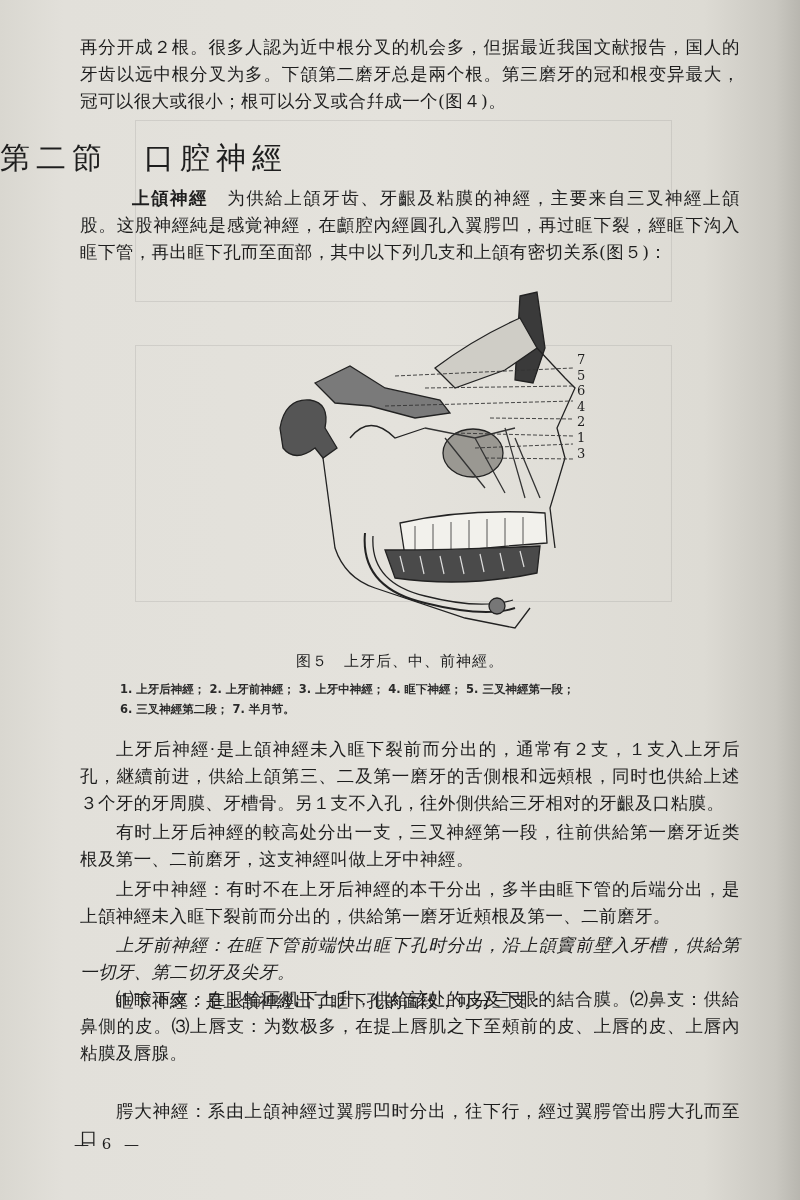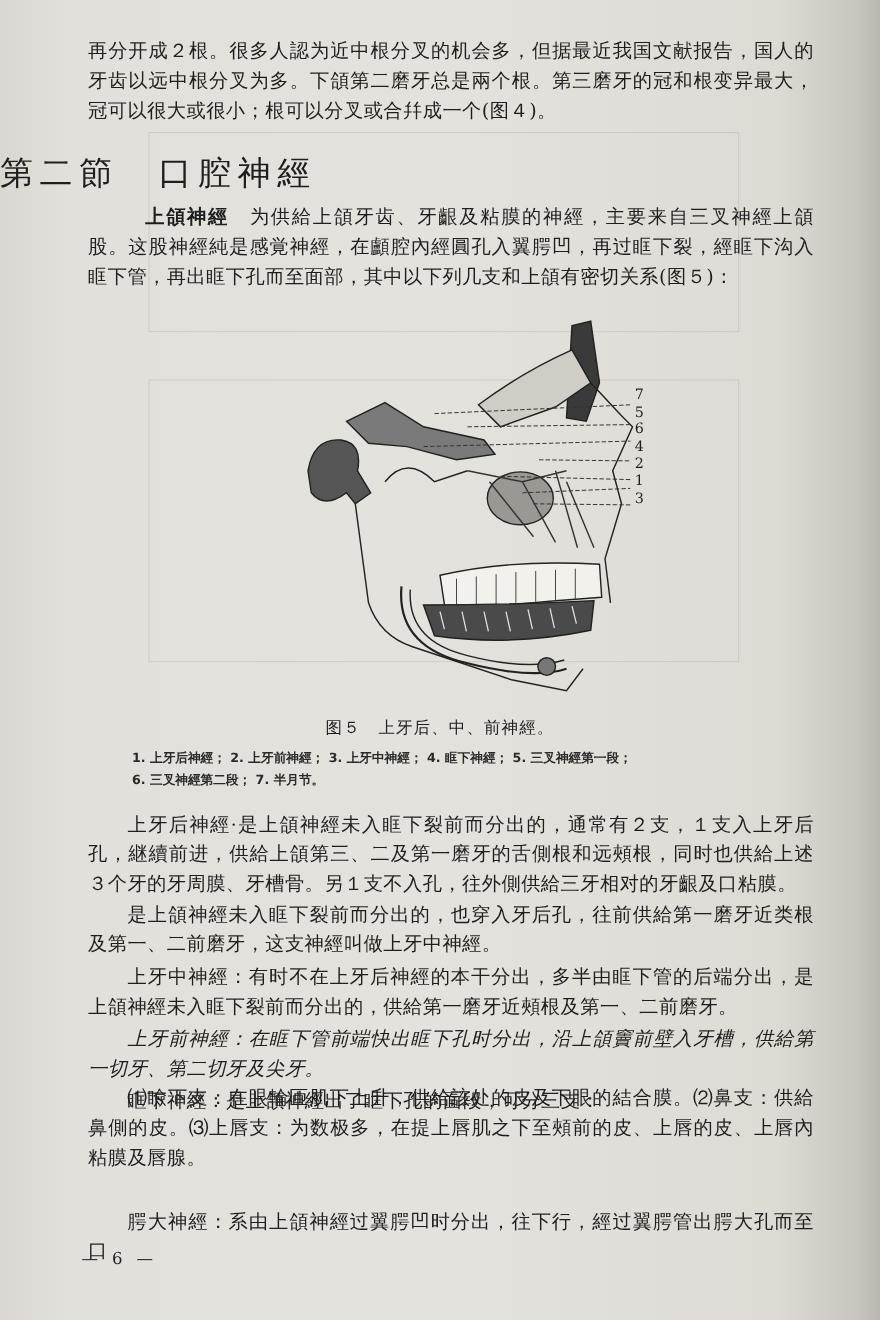--- a/index.html
+++ b/index.html
@@ -112,21 +112,21 @@
     <div>3</div>
   </div>
 
   <div class="caption-title">图５　上牙后、中、前神經。</div>
   <div class="caption-items">
     <div>1. 上牙后神經； 2. 上牙前神經； 3. 上牙中神經； 4. 眶下神經； 5. 三叉神經第一段；</div>
     <div>6. 三叉神經第二段； 7. 半月节。</div>
   </div>
 
   <p class="para indent" style="top:736px; margin:0;font-family:Liberation Serif, serif;">上牙后神經·是上頜神經未入眶下裂前而分出的，通常有２支，１支入上牙后孔，継續前进，供給上頜第三、二及第一磨牙的舌側根和远頰根，同时也供給上述３个牙的牙周膜、牙槽骨。另１支不入孔，往外側供給三牙相对的牙齦及口粘膜。</p>
-  <p class="para indent" style="top:819px; margin:0;">是上頜神經未入眶下裂前而分出的，也穿入牙后孔，往前供給第一磨牙近类根及第一、二前磨牙，这支神經叫做上牙中神經。</p>
+  <p class="para indent" style="top:819px; margin:0;">有时上牙后神經的較高处分出一支，三叉神經第一段，往前供給第一磨牙近类根及第一、二前磨牙，这支神經叫做上牙中神經。</p>
   <p class="para indent" style="top:876px; margin:0;">上牙中神經：有时不在上牙后神經的本干分出，多半由眶下管的后端分出，是上頜神經未入眶下裂前而分出的，供給第一磨牙近頰根及第一、二前磨牙。</p>
   <p class="para indent" style="top:932px; margin:0;font-style:italic;">上牙前神經：在眶下管前端快出眶下孔时分出，沿上頜竇前壁入牙槽，供給第一切牙、第二切牙及尖牙。</p>
   <p class="para indent" style="top:988px; margin:0;">眶下神經：是上頜神經出了眶下孔的面段，可分三支：</p>
   <p class="para indent" style="top:986px; margin:0;">⑴瞼下支：在眼輪匝肌下上升，供給該处的皮及下眼的結合膜。⑵鼻支：供給鼻側的皮。⑶上唇支：为数极多，在提上唇肌之下至頰前的皮、上唇的皮、上唇內粘膜及唇腺。</p>
   <p class="para indent" style="top:1098px; margin:0;">腭大神經：系由上頜神經过翼腭凹时分出，往下行，經过翼腭管出腭大孔而至口</p>
 
   <div class="page-num">— 6 —</div>
 </div>
 
 </body></html>

